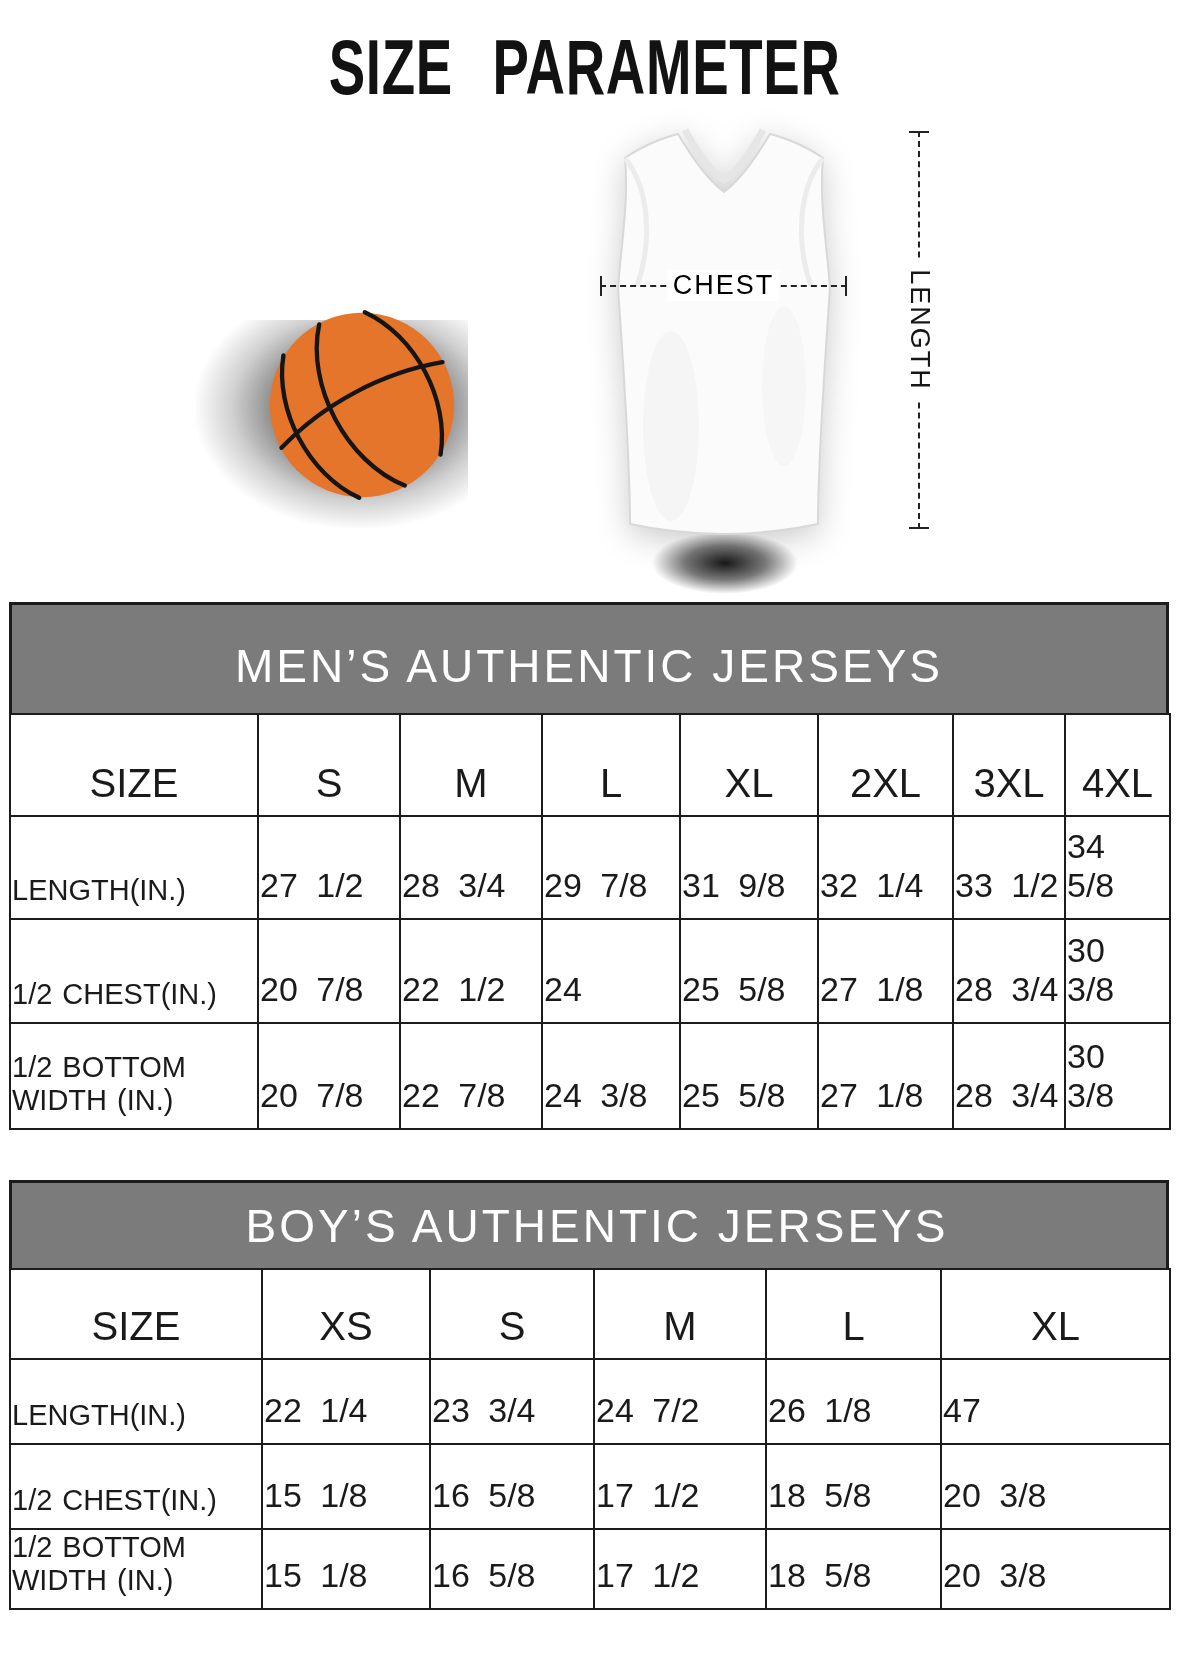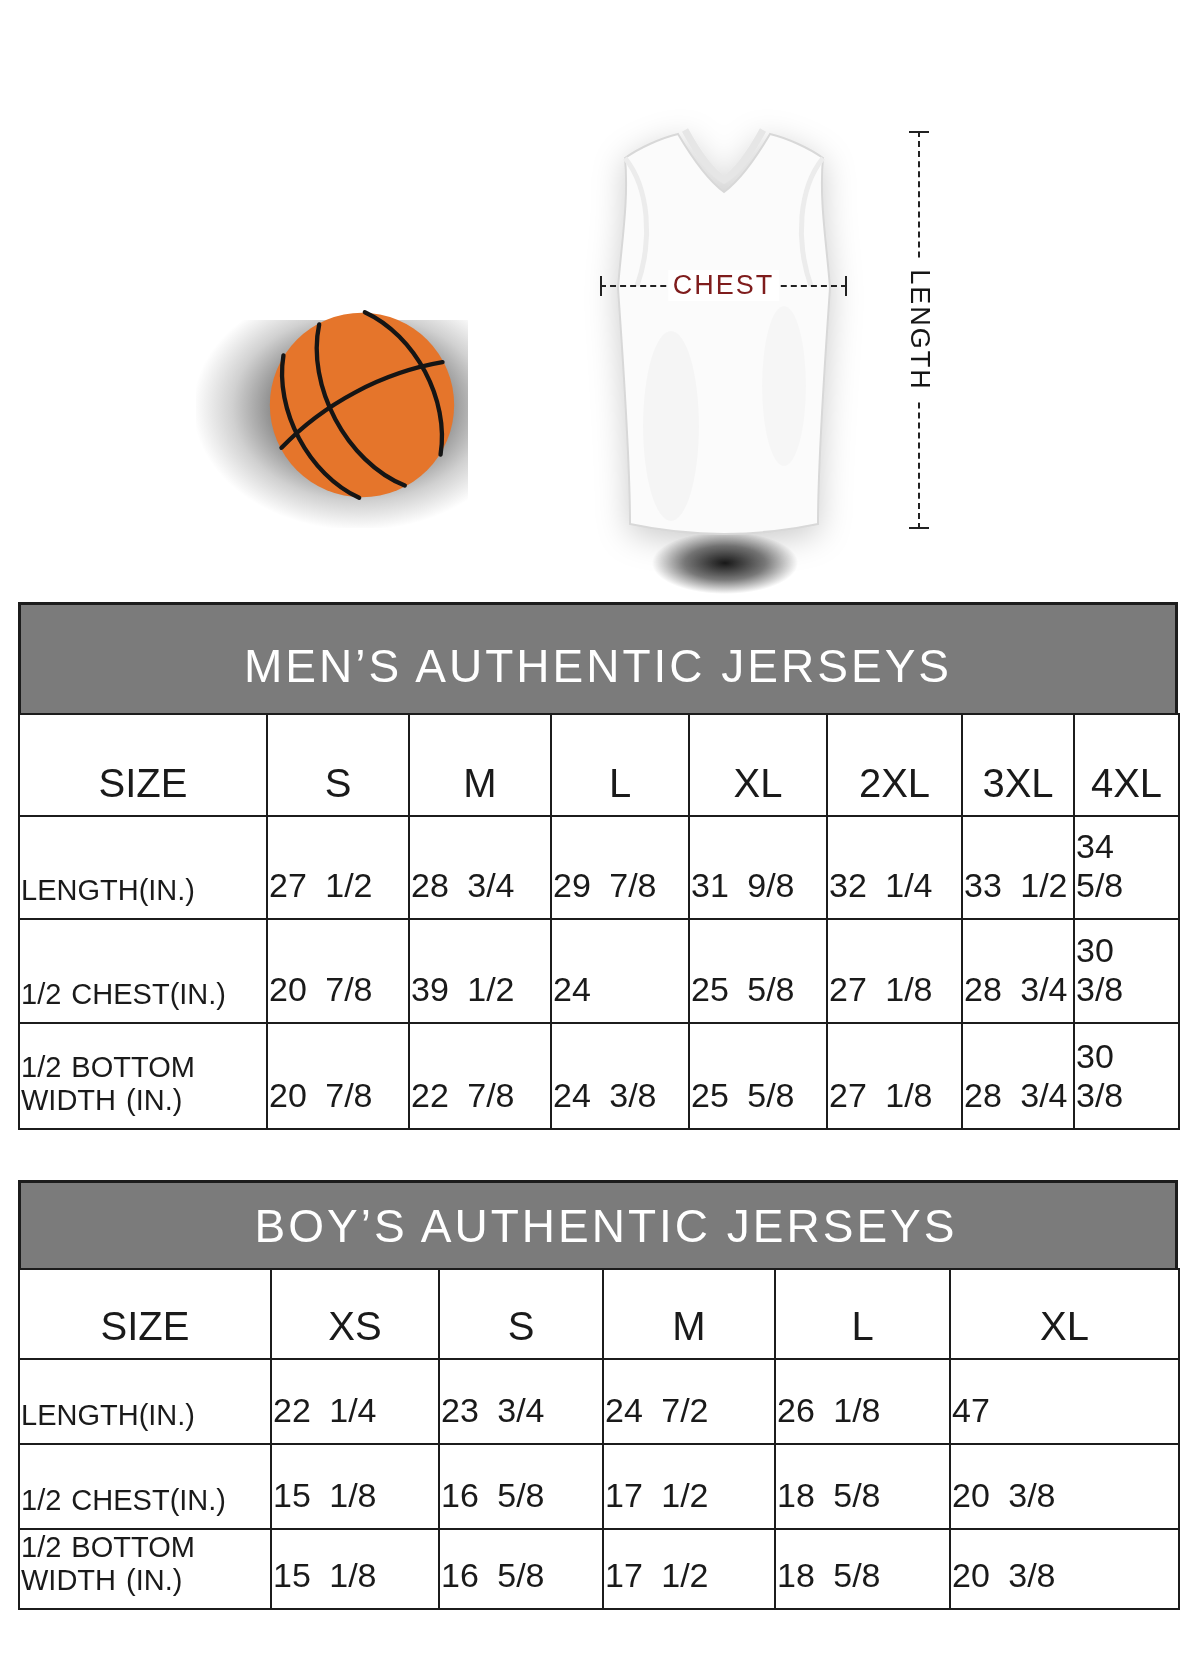--- a/index.html
+++ b/index.html
@@ -21,32 +21,32 @@
     background:radial-gradient(closest-side, rgba(12,12,12,0.95), rgba(12,12,12,0.55) 55%, rgba(12,12,12,0) 100%);}
   .jersey{position:absolute;left:599px;top:126px;width:250px;height:420px;
           filter:drop-shadow(0 8px 16px rgba(0,0,0,0.20));}
 
   
   .chest-line{position:absolute;left:600px;top:274px;width:247px;height:24px;}
   .chest-line .dash{position:absolute;left:0;right:0;top:11px;border-top:2px dashed #222;}
   .chest-line .tick{position:absolute;top:2px;width:2px;height:20px;background:#222;}
   .chest-line .tick.l{left:0;} .chest-line .tick.r{right:0;}
   .chest-line .lbl{position:absolute;left:50%;top:50%;transform:translate(-50%,-52%);
-      background:#fff;padding:0 5px;font-size:27px;letter-spacing:2px;color:#7f1d1d;}
+      background:#fff;padding:0 5px;font-size:27px;letter-spacing:2px;color:#000000;}
 
   .length-line{position:absolute;left:906px;top:131px;width:26px;height:398px;}
   .length-line .dash{position:absolute;top:0;bottom:0;left:12px;border-left:2px dashed #222;}
   .length-line .tick{position:absolute;left:3px;width:20px;height:2px;background:#222;}
   .length-line .tick.t{top:0;} .length-line .tick.b{bottom:0;}
   .length-line .lbl{position:absolute;left:50%;top:50%;transform:translate(-50%,-50%);
       writing-mode:vertical-rl;background:#fff;padding:10px 0;font-size:27px;
       letter-spacing:2px;color:#161616;}
 
   
-  .section{position:absolute;left:18px;width:1160px;box-sizing:border-box;}
+  .section{position:absolute;left:9px;width:1160px;box-sizing:border-box;}
   .sec-mens{top:602px;} .sec-boys{top:1180px;}
   .band{box-sizing:border-box;background:#7b7b7b;border:3px solid #1c1c1c;border-bottom:none;
         color:#fff;display:flex;align-items:center;justify-content:center;
         font-size:46px;letter-spacing:3px;white-space:nowrap;}
   .sec-mens .band{height:111px;padding-top:14px;}
   .sec-boys .band{height:88px;padding-left:16px;}
   table.sizes{width:100%;border-collapse:collapse;table-layout:fixed;background:#fff;}
   table.sizes th, table.sizes td{border:2px solid #1c1c1c;box-sizing:border-box;
       vertical-align:bottom;font-weight:400;overflow:hidden;}
   table.sizes th{font-size:40px;padding-bottom:9px;}
@@ -59,20 +59,23 @@
   .boys tbody tr:nth-child(1) th{height:90px;}
   .boys tbody tr:nth-child(2) td{height:85px;}
   .boys tbody tr:nth-child(3) td{height:85px;}
   .boys tbody tr:nth-child(4) td{height:78px;}
 </style>
 </head>
 <body>
 
 <div class="stage">
 
+  <div class="title">
+    <span>SIZE PARAMETER</span>
+  </div>
 
   <div class="ball-shadow"></div>
   <svg class="ball" viewBox="0 0 200 200">
     <circle cx="100" cy="100" r="96" fill="#e5752b"></circle>
     <g transform="rotate(-28 100 100)" stroke="#151515" stroke-width="4.5" fill="none" stroke-linecap="round">
       <path d="M 100,5 C 58,55 58,145 100,195"></path>
       <path d="M 5,100 C 65,80 135,80 195,100"></path>
       <path d="M 148,16 C 183,62 183,138 148,184"></path>
       <path d="M 52,16 C 17,62 17,138 52,184"></path>
     </g>
@@ -134,21 +137,21 @@
             <td>28 3/4</td>
             <td>29 7/8</td>
             <td>31 9/8</td>
             <td>32 1/4</td>
             <td>33 1/2</td>
             <td>34 5/8</td>
           </tr>
           <tr>
             <td class="rowlabel">1/2 CHEST(IN.)</td>
             <td>20 7/8</td>
-            <td>39 1/2</td>
+            <td>22 1/2</td>
             <td>24</td>
             <td>25 5/8</td>
             <td>27 1/8</td>
             <td>28 3/4</td>
             <td>30 3/8</td>
           </tr>
           <tr>
             <td class="rowlabel">1/2 BOTTOM
 WIDTH (IN.)</td>
             <td>20 7/8</td>

